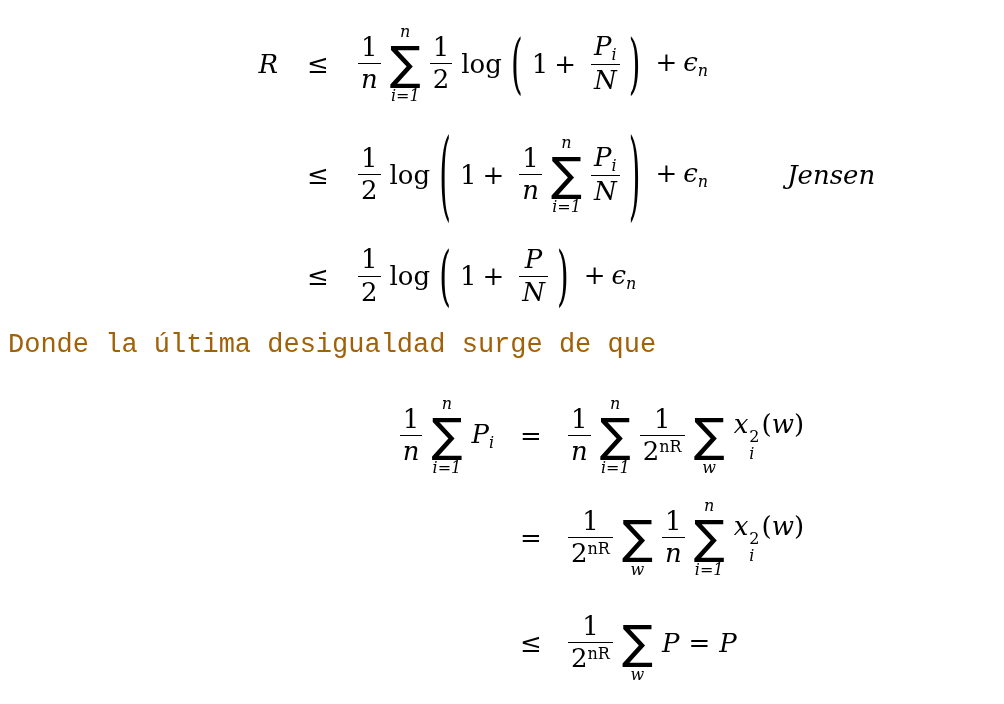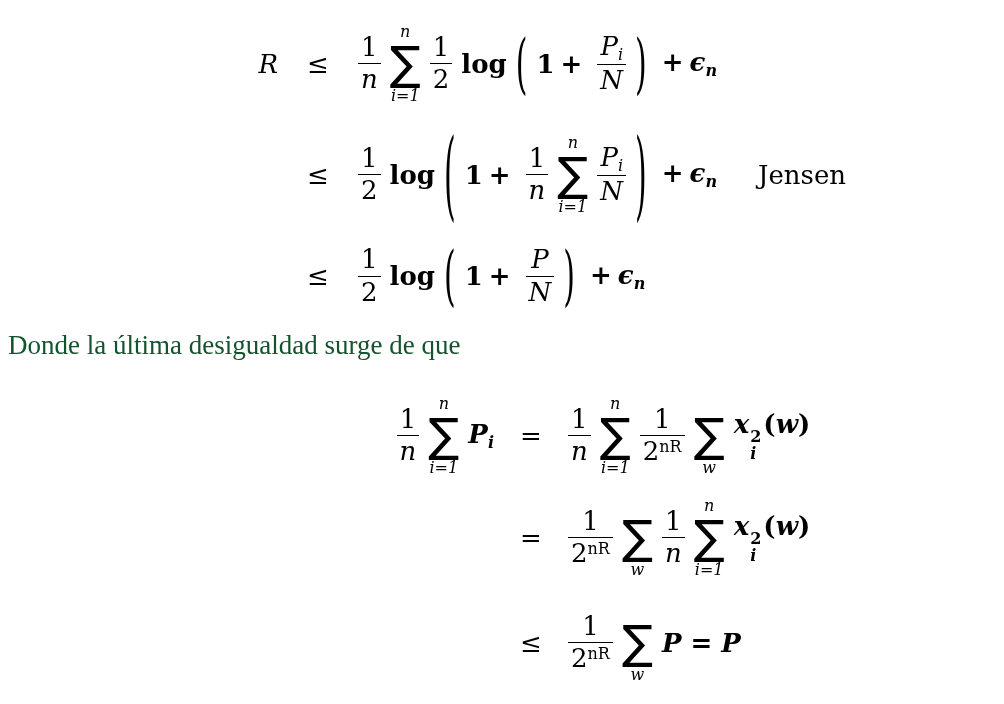--- a/index.html
+++ b/index.html
@@ -19,43 +19,43 @@
   .eq1 .row:nth-of-type(1){ height:108px; }
   .eq1 .row:nth-of-type(2){ height:114px; }
   .eq1 .row:nth-of-type(3){ height:88px; }
   .eq2 .row:nth-of-type(1){ height:100px; }
   .eq2 .row:nth-of-type(2){ height:104px; }
   .eq2 .row:nth-of-type(3){ height:106px; }
   .cell { display:flex; align-items:center; gap:9px; white-space:nowrap; }
   .lhs  { justify-content:flex-end; }
   .rel  { justify-content:center; }
   .mi   { font-style:italic; }
-  .tok  { display:inline-block;font-weight:bold; }
+  .tok  { display:inline-block; }
   .frac { display:inline-flex; flex-direction:column; align-items:stretch; text-align:center; }
   .num,.den { display:block; line-height:1.2; padding:0 3px; }
   .den  { border-top:1.6px solid #000; }
   .sum  { display:inline-flex; flex-direction:column; align-items:center; line-height:1; }
   .lim  { font-size:16px; line-height:1.25; }
   .sigma{ font-size:46px; line-height:0.8; font-family:"DejaVu Sans",sans-serif; padding:3px 0 5px; }
   .paren{ display:inline-block; font-size:30px; line-height:1; }
   .paren.md { transform:scaleY(2.15); }
   .paren.lg { transform:scaleY(3.25); }
   .sub { font-size:16px; font-style:italic; vertical-align:-5px; }
   .sup { font-size:16px; vertical-align:8px; }
   .plus  { margin:0 6px; }
   .eqsign{ margin:0 9px; }
   .stack { display:inline-flex; flex-direction:column; align-items:flex-start;
            font-size:16px; line-height:1.05; vertical-align:-9px; margin:0 2px 0 1px; }
   .stack .st-sup { font-style:normal; }
   .stack .st-sub { font-style:italic; }
-  .note { margin-left:32px; }
+  .note { font-style:italic; margin-left:70px; }
   .para {
     position:absolute; top:330px; left:8px;
-    font-family:Liberation Serif, serif;
-    font-size:27px; color:#14532d;
+    font-family:Liberation Mono, monospace;
+    font-size:27px; color:#a16207;
   }
 </style>
 </head>
 <body>
 
 <div class="page">
 
   <section class="eq eq1">
 
     <div class="row">

